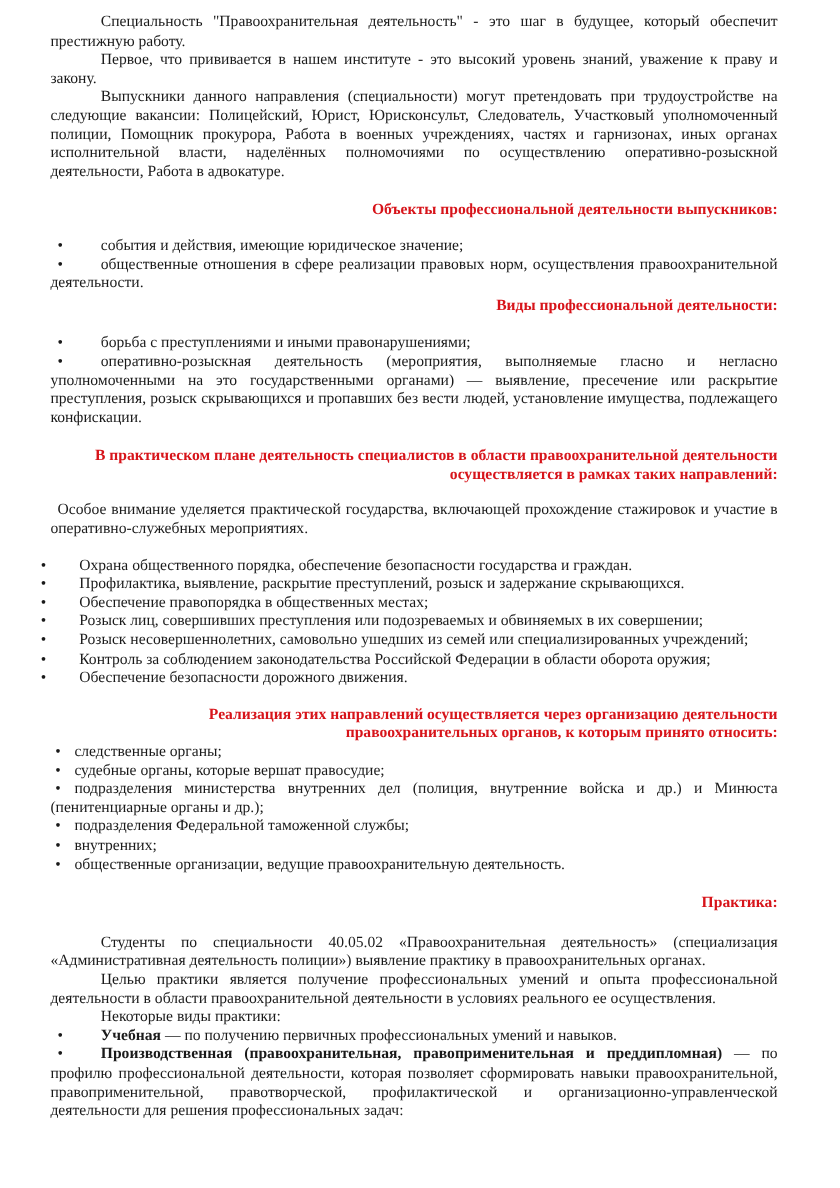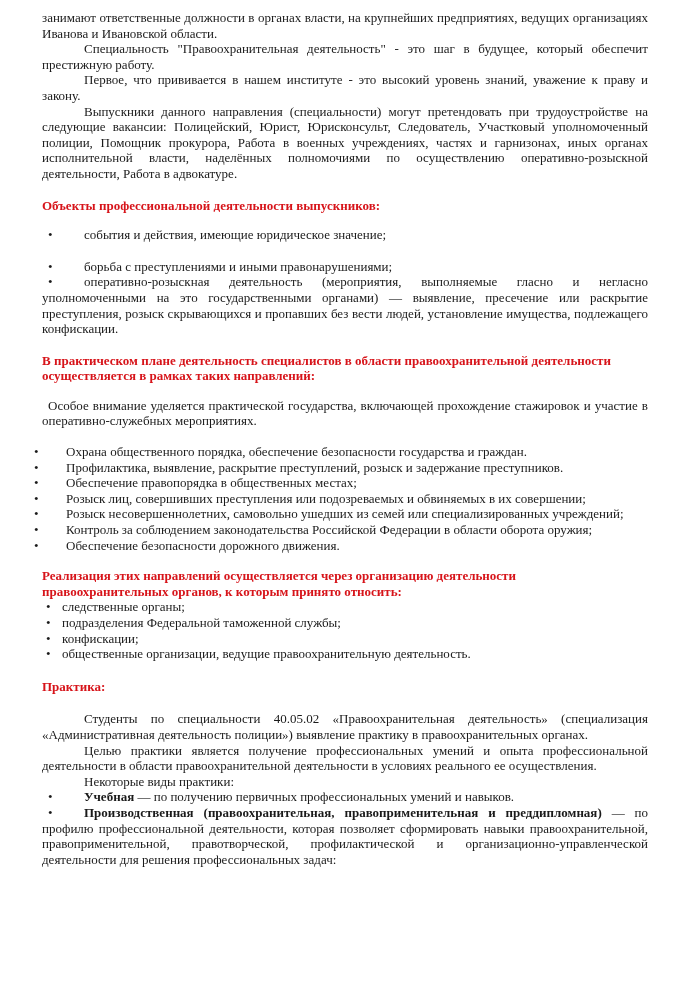--- a/index.html
+++ b/index.html
@@ -5,79 +5,82 @@
   html, body { margin: 0; padding: 0; background: #ffffff; }
   body { width: 700px; height: 990px; overflow: hidden; position: relative; }
   .page {
     position: absolute; left: 42px; top: 10px; width: 606px;
     font-family: "Liberation Serif", "DejaVu Serif", serif;
     font-size: 13px; line-height: 15.6px; color: #1a1a1a;
   }
   p { margin: 0; text-align: justify; }
   .indent { text-indent: 42px; }
   .heading {
-    color: #d7141a; font-weight: bold; text-align: left; margin: 0;
+    color: #d7141a; font-weight: bold; text-align: right; margin: 0;
   }
   .bl-hang { text-indent: 0; }
   .bl-hang .b { display: inline-block; width: 42px; padding-left: 6px; box-sizing: border-box; }
   .bl2 .b { display: inline-block; width: 32px; padding-left: 0px; box-sizing: border-box; }
   .bl3 .b { display: inline-block; width: 20px; padding-left: 4px; box-sizing: border-box; }
   b { font-weight: bold; }
 </style>
 </head>
 <body>
 
 <div class="page">
 
-  <p>занимают ответственные должности в органах власти, на крупнейших предприятиях, ведущих организациях Иванова и Ивановской области.</p>
   <p class="indent">Специальность "Правоохранительная деятельность" - это шаг в будущее, который обеспечит престижную работу.</p>
   <p class="indent">Первое, что прививается в нашем институте - это высокий уровень знаний, уважение к праву и закону.</p>
   <p class="indent">Выпускники данного направления (специальности) могут претендовать при трудоустройстве на следующие вакансии:  Полицейский, Юрист, Юрисконсульт,  Следователь,  Участковый  уполномоченный полиции, Помощник прокурора,  Работа в военных учреждениях, частях и гарнизонах, иных органах исполнительной власти, наделённых полномочиями по осуществлению оперативно-розыскной деятельности, Работа в адвокатуре.</p>
 
   <div style="height:16px"></div>
   <p class="heading">Объекты профессиональной деятельности выпускников:</p>
   <div style="height:14px"></div>
 
   <div>
     <p class="bl-hang"><span class="b">•</span><span>события и действия, имеющие юридическое значение;</span></p>
+    <p class="bl-hang"><span class="b">•</span><span>общественные отношения в сфере реализации правовых норм, осуществления правоохранительной деятельности.</span></p>
   </div>
 
+  <p class="heading" style="margin-top:3px">Виды профессиональной деятельности:</p>
   <div style="height:16px"></div>
 
   <div>
     <p class="bl-hang"><span class="b">•</span><span>борьба с преступлениями и иными правонарушениями;</span></p>
     <p class="bl-hang"><span class="b">•</span><span>оперативно-розыскная деятельность (мероприятия, выполняемые гласно и негласно уполномоченными на это государственными органами) — выявление, пресечение или раскрытие преступления, розыск скрывающихся и пропавших без вести людей, установление имущества, подлежащего конфискации.</span></p>
   </div>
 
   <div style="height:16px"></div>
   <p class="heading">В практическом плане деятельность специалистов в области правоохранительной деятельности</p>
   <p class="heading">осуществляется в рамках таких направлений:</p>
   <div style="height:14px"></div>
 
   <p style="text-indent:6px">Особое внимание уделяется практической государства, включающей прохождение стажировок и участие в оперативно-служебных мероприятиях.</p>
   <div style="height:15px"></div>
 
   <div style="margin-left:-8px">
     <p class="bl2"><span class="b">•</span><span>Охрана общественного порядка, обеспечение безопасности государства и граждан.</span></p>
-    <p class="bl2"><span class="b">•</span><span>Профилактика, выявление, раскрытие преступлений, розыск и задержание преступников.</span></p>
+    <p class="bl2"><span class="b">•</span><span>Профилактика, выявление, раскрытие преступлений, розыск и задержание скрывающихся.</span></p>
     <p class="bl2"><span class="b">•</span><span>Обеспечение правопорядка в общественных местах;</span></p>
     <p class="bl2"><span class="b">•</span><span>Розыск лиц, совершивших преступления или подозреваемых и обвиняемых в их совершении;</span></p>
     <p class="bl2"><span class="b">•</span><span>Розыск несовершеннолетних, самовольно ушедших из семей или специализированных учреждений;</span></p>
     <p class="bl2"><span class="b">•</span><span>Контроль за соблюдением законодательства Российской Федерации в области оборота оружия;</span></p>
     <p class="bl2"><span class="b">•</span><span>Обеспечение безопасности дорожного движения.</span></p>
   </div>
 
   <div style="height:15px"></div>
   <p class="heading">Реализация этих направлений осуществляется через организацию деятельности</p>
   <p class="heading">правоохранительных органов, к которым принято относить:</p>
 
   <div>
     <p class="bl3"><span class="b">•</span><span>следственные органы;</span></p>
+    <p class="bl3"><span class="b">•</span><span>судебные органы, которые вершат правосудие;</span></p>
+    <p class="bl3"><span class="b">•</span><span>подразделения министерства внутренних дел (полиция, внутренние войска и др.) и Минюста (пенитенциарные органы и др.);</span></p>
     <p class="bl3"><span class="b">•</span><span>подразделения Федеральной таможенной службы;</span></p>
-    <p class="bl3"><span class="b">•</span><span>конфискации;</span></p>
+    <p class="bl3"><span class="b">•</span><span>внутренних;</span></p>
     <p class="bl3"><span class="b">•</span><span>общественные организации, ведущие правоохранительную деятельность.</span></p>
   </div>
 
   <div style="height:17px"></div>
   <p class="heading">Практика:</p>
   <div style="height:17px"></div>
 
   <p class="indent">Студенты по специальности 40.05.02 «Правоохранительная деятельность» (специализация «Административная деятельность полиции») выявление практику в правоохранительных органах.</p>
   <p class="indent">Целью практики является получение профессиональных умений и опыта профессиональной деятельности в области правоохранительной деятельности в условиях реального ее осуществления.</p>
   <p class="indent">Некоторые виды практики:</p>

